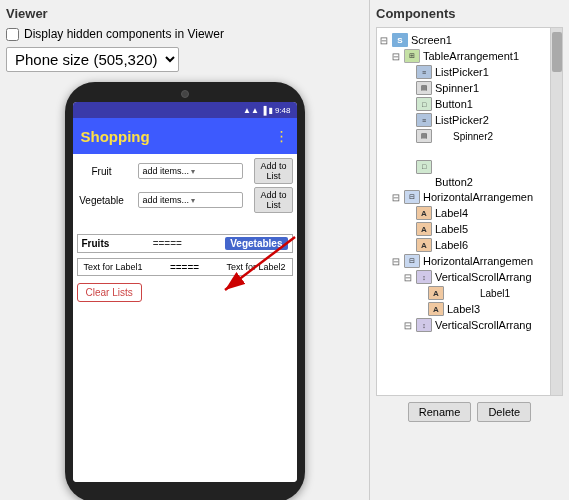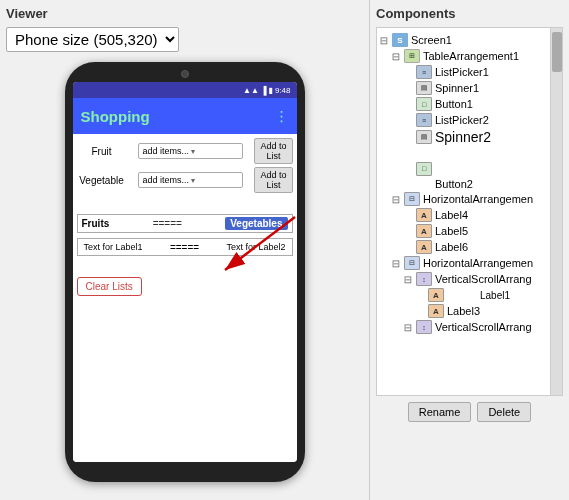--- a/index.html
+++ b/index.html
@@ -109,21 +109,21 @@
     .status-icons {
       display: flex;
       align-items: center;
       gap: 2px;
       font-size: 8px;
     }
 
     
     .app-bar {
       background: #3d5afe;
-      color: #86efac;
+      color: #fde047;
       display: flex;
       align-items: center;
       justify-content: space-between;
       padding: 5px 8px;
       height: 36px;
     }
 
     .app-title {
       font-size: 15px;
       font-weight: bold;
@@ -237,21 +237,21 @@
     }
 
     .clear-btn {
       background: white;
       border: 1px solid #cc4444;
       color: #cc4444;
       padding: 3px 8px;
       font-size: 10px;
       border-radius: 3px;
       cursor: pointer;
-      margin-top: 18px;
+      margin-top: 4px;
       width: fit-content;
     }
 
     
     .arrow-overlay {
       position: absolute;
       top: 0;
       left: 0;
       width: 100%;
       height: 100%;
@@ -421,20 +421,24 @@
       overflow-y: auto;
       padding: 4px 2px;
     }
   </style>
 </head>
 <body>
 
 <div class="viewer-panel">
   <div class="panel-title">Viewer</div>
 
+  <div class="checkbox-row">
+    <input type="checkbox" style="">
+    <label>Display hidden components in Viewer</label>
+  </div>
 
   <div class="phone-size-row">
     <select class="phone-size-select">
       <option>Phone size (505,320)</option>
     </select>
   </div>
 
   <div class="phone-container">
     <div class="phone-device">
       <div class="phone-camera"></div>
@@ -534,21 +538,21 @@
           <span style="font-size: 11px;">Button1</span>
         </div>
         <div class="tree-node" style="padding-left: 24px;">
           <span class="tree-expand"></span>
           <span class="tree-icon icon-listpicker">≡</span>
           <span style="font-size: 11px;">ListPicker2</span>
         </div>
         <div class="tree-node" style="padding-left: 24px;">
           <span class="tree-expand"></span>
           <span class="tree-icon icon-spinner">▤</span>
-          <span style="font-size: 14px;">Spinner2</span>
+          <span style="font-size: 10px; margin-left: 18px;">Spinner2</span>
         </div>
         <div class="tree-node" style="padding-left: 24px;">
           <span class="tree-expand"></span>
           <span class="tree-icon icon-button">□</span>
           <span style="font-size: 11px; margin-top: 31px;">Button2</span>
         </div>
         <div class="tree-node" style="padding-left: 12px;">
           <span class="tree-expand">⊟</span>
           <span class="tree-icon icon-horiz">⊟</span>
           <span style="font-size: 11px;">HorizontalArrangemen</span>

